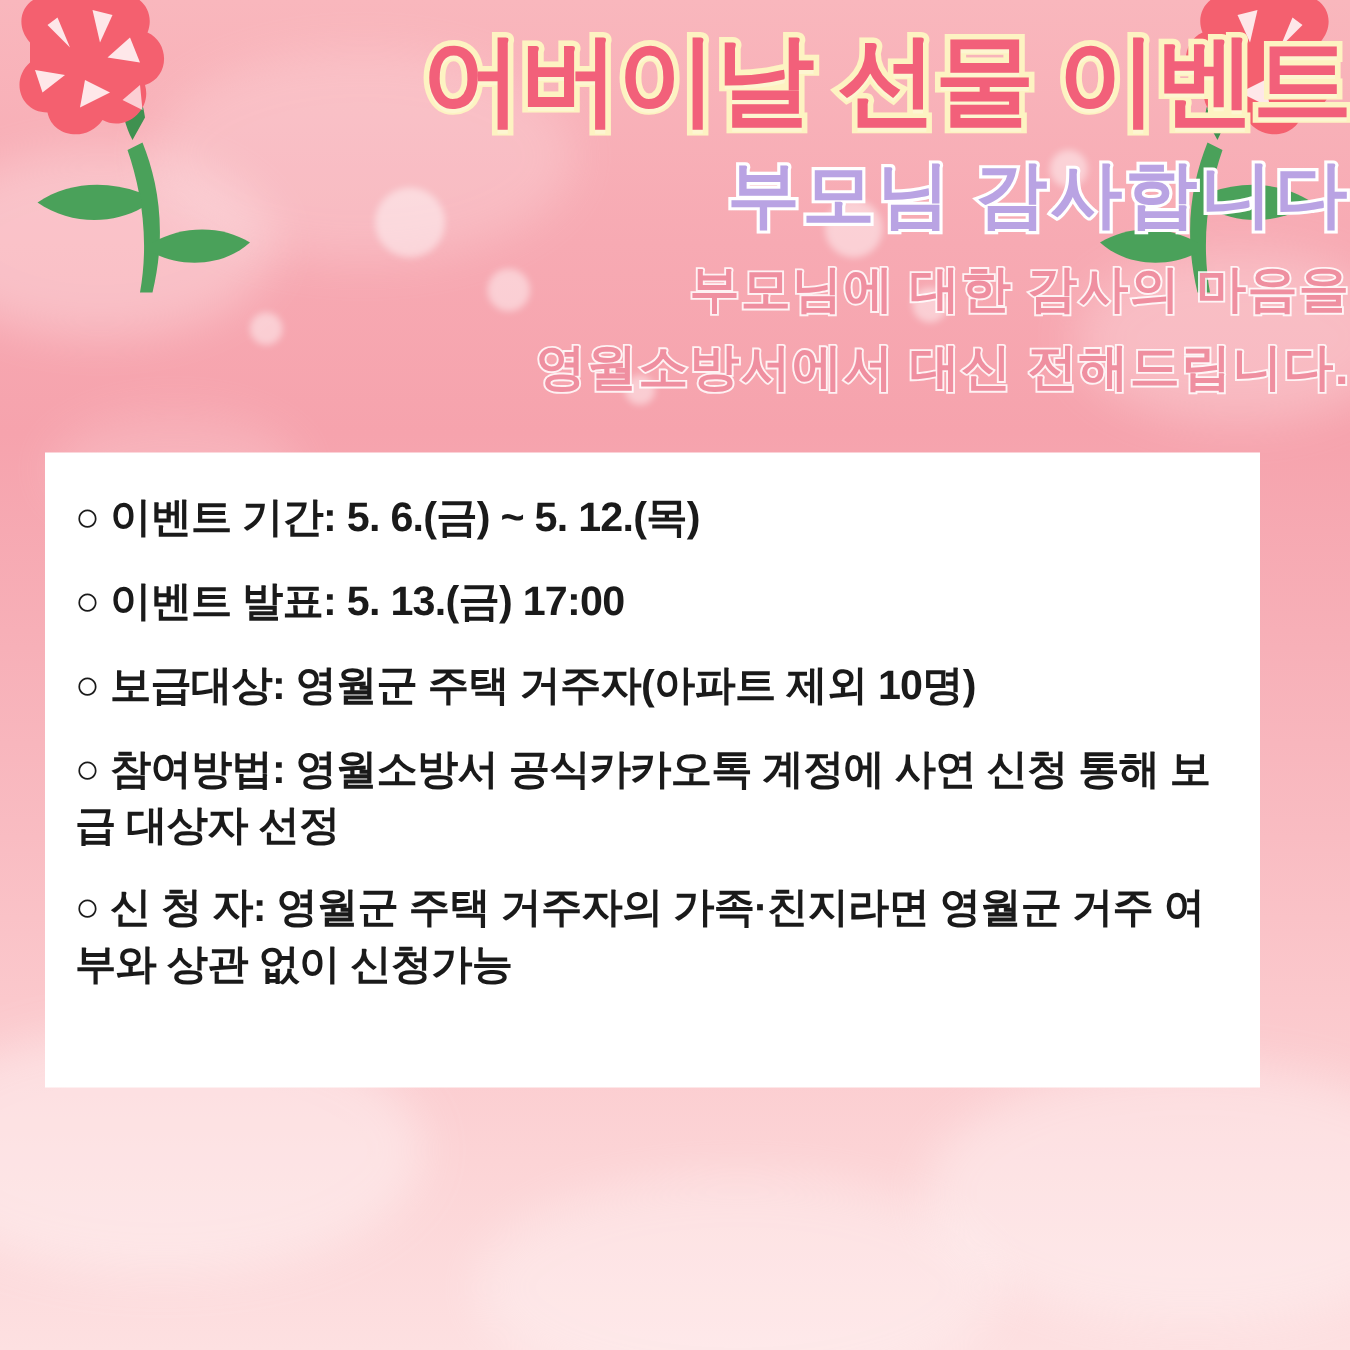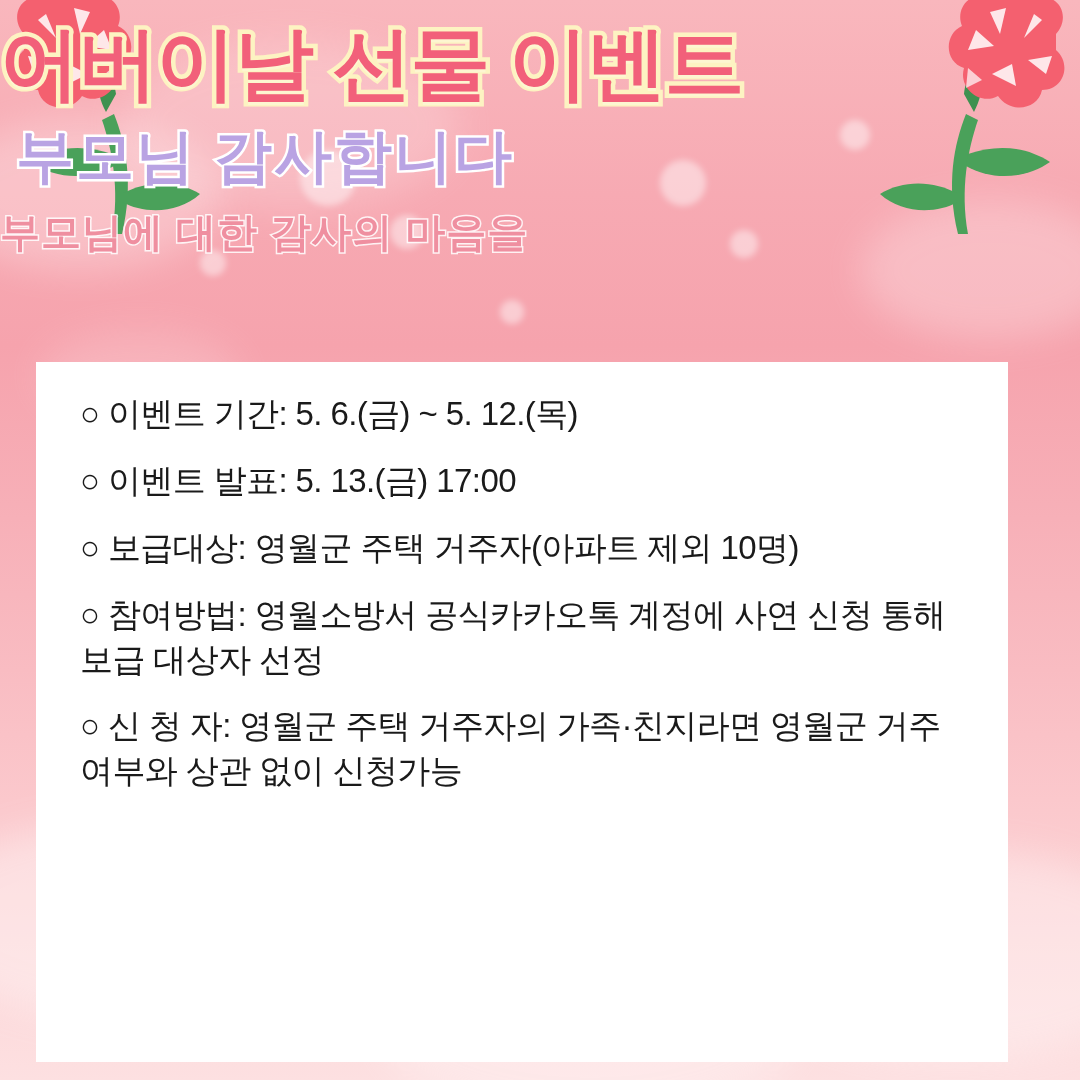--- a/index.html
+++ b/index.html
@@ -61,21 +61,21 @@
   }
   .flower.left  { left: -6px;  top: -6px; }
   .flower.right { right: -6px; top: -6px; }
 
   
   .title-wrap {
     position: absolute;
     top: 18px;
     left: 0;
     width: 1080px;
-    text-align: left;
+    text-align: right;
     z-index: 5;
   }
   .main-title {
     font-family: "Liberation Sans", sans-serif;
     font-size: 80px;
     font-weight: bold;
     letter-spacing: -2px;
     color: #f2607a;
     -webkit-text-stroke: 9px #fdf3c2;
     paint-order: stroke fill;
@@ -107,25 +107,26 @@
     letter-spacing: 1px;
   }
   .desc div { margin: 2px 0; }
 
   
   .panel {
     position: absolute;
     left: 36px;
     top: 362px;
     width: 972px;
-    height: 700px;
+    height: 508px;
     background: #ffffff;
     z-index: 6;
     box-sizing: border-box;
-    padding: 30px 28px 20px 44px;
+    padding: 30px 28px 20px 24px;
+    font-weight: bold;
   }
   .panel ul {
     list-style: none;
     margin: 0;
     padding: 0;
   }
   .panel li {
     font-family: "Liberation Sans", sans-serif;
     font-size: 33px;
     color: #1a1a1a;
@@ -191,20 +192,21 @@
         <path d="M104 86 L118 74 L120 94 Z" fill="#ffffff" opacity="0.7"></path>
       </g>
     </svg>
   </div>
 
   <div class="title-wrap">
     <h1 class="main-title">어버이날 선물 이벤트</h1>
     <div class="sub-title">부모님  감사합니다</div>
     <div class="desc">
       <div>부모님에 대한 감사의 마음을</div>
+      <div>영월소방서에서 대신 전해드립니다.</div>
     </div>
   </div>
 
   <div class="panel">
     <ul>
       <li>○ 이벤트 기간: 5. 6.(금) ~ 5. 12.(목)</li>
       <li>○ 이벤트 발표: 5. 13.(금) 17:00</li>
       <li>○ 보급대상: 영월군 주택 거주자(아파트 제외 10명)</li>
       <li>○ 참여방법: 영월소방서 공식카카오톡 계정에 사연 신청 통해 보급 대상자 선정</li>
       <li>○ 신 청 자: 영월군 주택 거주자의 가족·친지라면 영월군 거주 여부와 상관 없이 신청가능</li>

